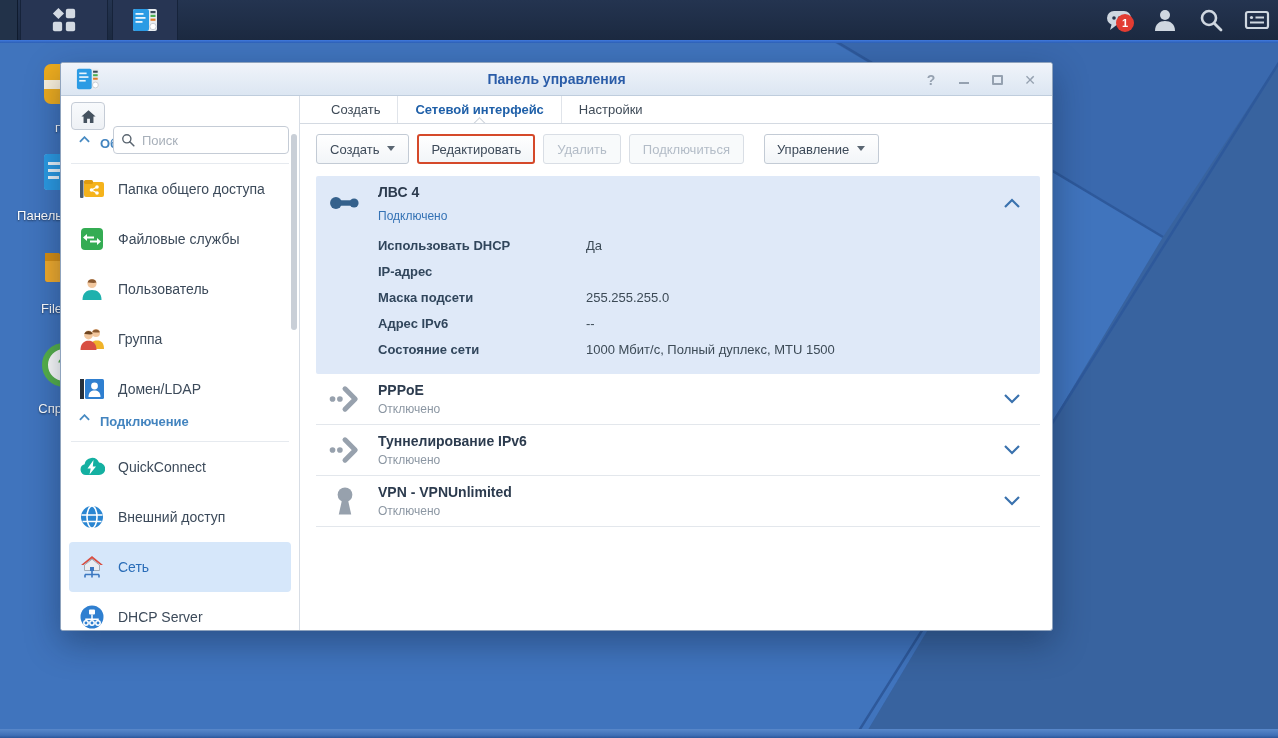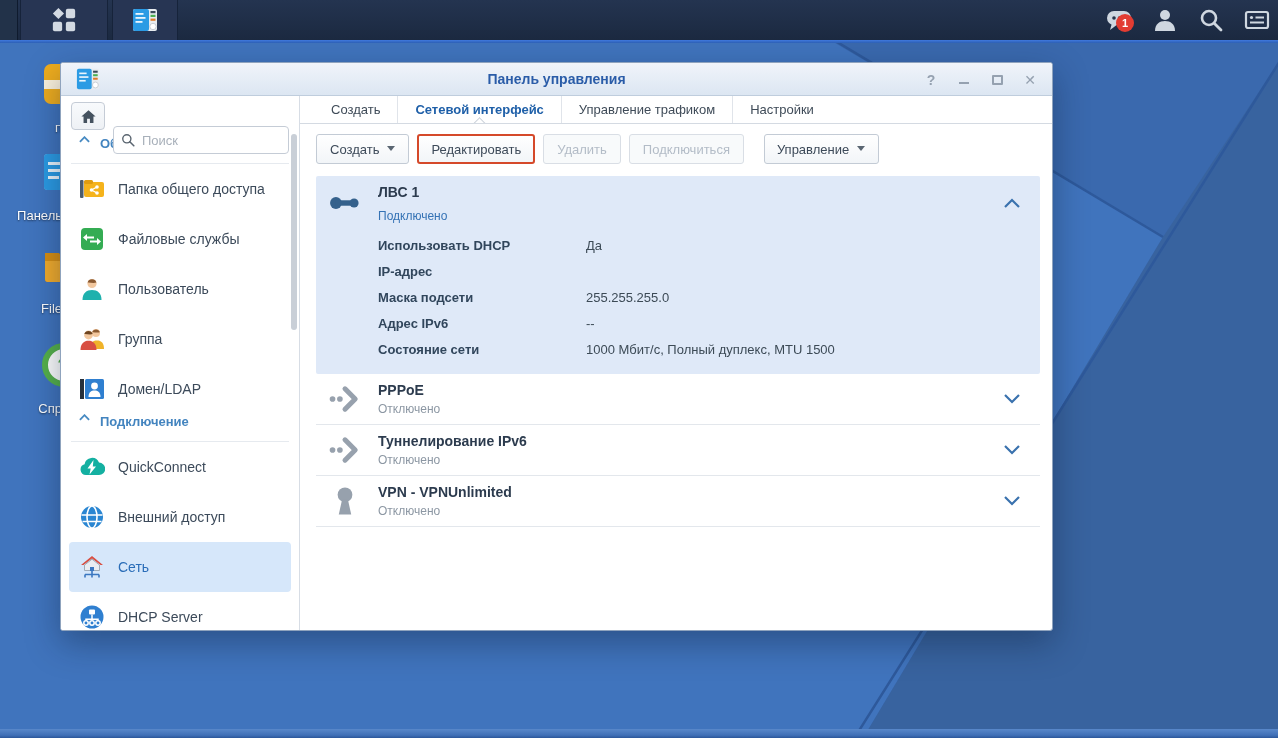--- a/index.html
+++ b/index.html
@@ -353,23 +353,20 @@
     <div class="content">
       <div class="tabs">
         <div class="tab">
             <span>Создать</span>
           </div>
         <div class="tab active">
             <span>Сетевой интерфейс</span>
             <i class="caret-up"></i>
           </div>
         <div class="tab">
-            <span>Управление трафиком</span>
-          </div>
-        <div class="tab">
             <span>Настройки</span>
           </div>
       </div>
 
       <div class="toolbar">
         <div class="tbtn">
             <span>Создать</span>
             <i class="dd"></i>
           </div>
         <div class="tbtn hl">
@@ -390,21 +387,21 @@
       <div class="iface-list">
 
         <div class="iface-panel">
           <div class="iface-head">
             <svg class="lic" viewBox="0 0 30 30">
                 <circle cx="7" cy="15" r="5.2" fill="#35618c"></circle>
                 <rect x="7" y="12.6" width="14" height="4.8" fill="#35618c"></rect>
                 <circle cx="23" cy="15" r="4" fill="#35618c"></circle>
               </svg>
             <div>
-              <div class="iface-name">ЛВС 1</div>
+              <div class="iface-name">ЛВС 4</div>
               <div class="iface-status st-on">Подключено</div>
             </div>
             <svg class="chev" width="16" height="10" viewBox="0 0 16 10">
                 <polyline points="1,9 8,2 15,9" fill="none" stroke="#3a72ae" stroke-width="2.2"></polyline>
               </svg>
           </div>
           <div class="detail-rows">
             <div class="drow">
                 <div class="dlab">Использовать DHCP</div>
                 <div class="dval">Да</div>

